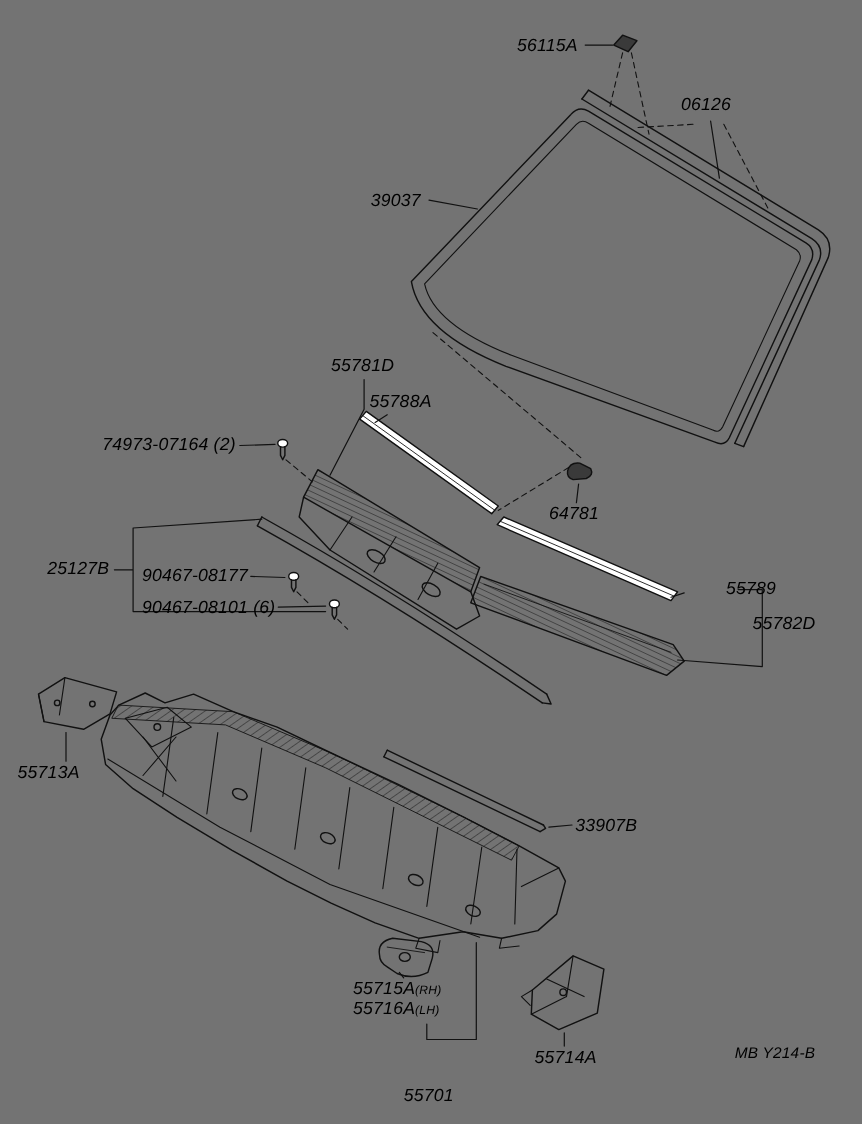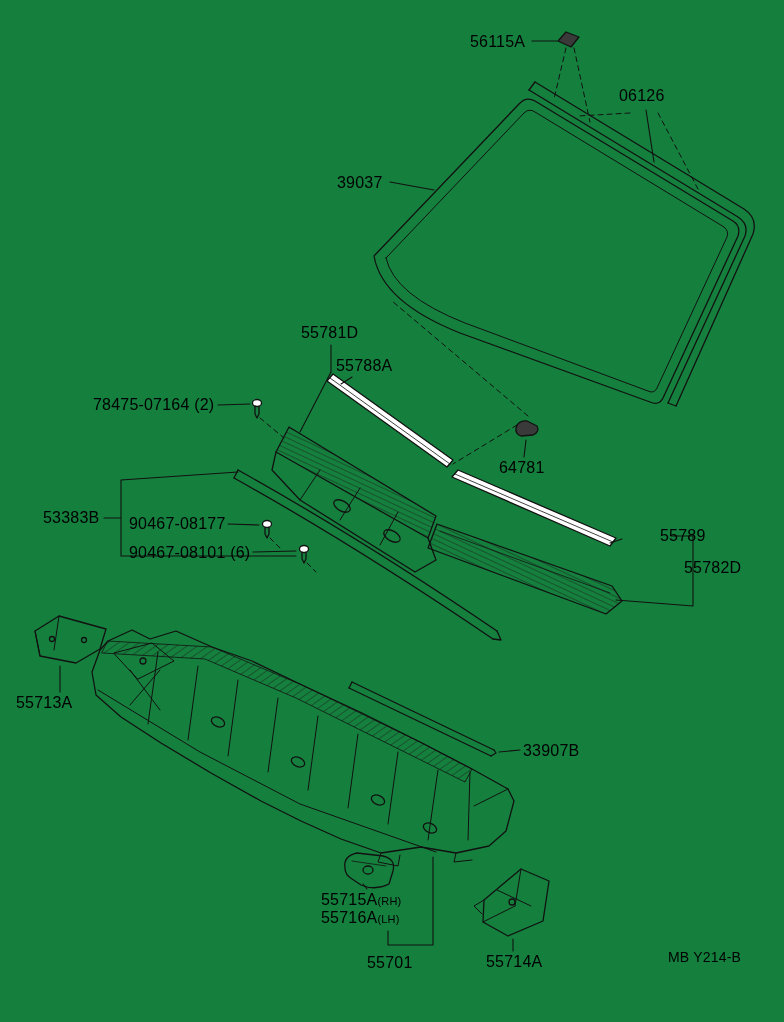--- a/index.html
+++ b/index.html
@@ -1,21 +1,22 @@
 <!DOCTYPE html>
 <html><head>
 <meta charset="utf-8">
 <style>
   html,body{margin:0;padding:0;background:#fff;}
   .stage{
     position:relative;
     width:784px;height:1022px;
-    background:#15803d;
+    background:#737373;
     font-family:"Liberation Sans", sans-serif;
     overflow:hidden;
+    font-style:italic;
   }
   .art{position:absolute;left:0;top:0;}
   .lbl{
     position:absolute;
     font-size:16px;
     line-height:1.1;
     color:#000;
     white-space:nowrap;
     letter-spacing:0.2px;
   }
@@ -175,35 +176,35 @@
       </g>
 
     </g>
   </svg>
 
   <div class="lbl" style="left:470px;top:33px">56115A</div>
   <div class="lbl" style="left:619px;top:87px">06126</div>
   <div class="lbl" style="left:337px;top:174px">39037</div>
   <div class="lbl" style="left:301px;top:324px">55781D</div>
   <div class="lbl" style="left:336px;top:357px">55788A</div>
-  <div class="lbl" style="left:93px;top:396px">78475-07164 (2)</div>
+  <div class="lbl" style="left:93px;top:396px">74973-07164 (2)</div>
   <div class="lbl" style="left:499px;top:459px">64781</div>
-  <div class="lbl" style="left:43px;top:509px">53383B</div>
+  <div class="lbl" style="left:43px;top:509px">25127B</div>
   <div class="lbl" style="left:129px;top:515px">90467-08177</div>
   <div class="lbl" style="left:129px;top:544px">90467-08101 (6)</div>
   <div class="lbl" style="left:660px;top:527px">55789</div>
   <div class="lbl" style="left:684px;top:559px">55782D</div>
   <div class="lbl" style="left:16px;top:694px">55713A</div>
   <div class="lbl" style="left:523px;top:742px">33907B</div>
 
   <div class="lbl" style="left:321px;top:891px">
     <span>55715A</span><span class="side">(RH)</span>
   </div>
   <div class="lbl" style="left:321px;top:909px">
     <span>55716A</span><span class="side">(LH)</span>
   </div>
 
-  <div class="lbl" style="left:367px;top:954px">55701</div>
+  <div class="lbl" style="left:367px;top:988px">55701</div>
   <div class="lbl" style="left:486px;top:953px">55714A</div>
 
   <div class="lbl footer" style="left:668px;top:950px">MB Y214-B</div>
 
 </div>
 
 </body></html>

